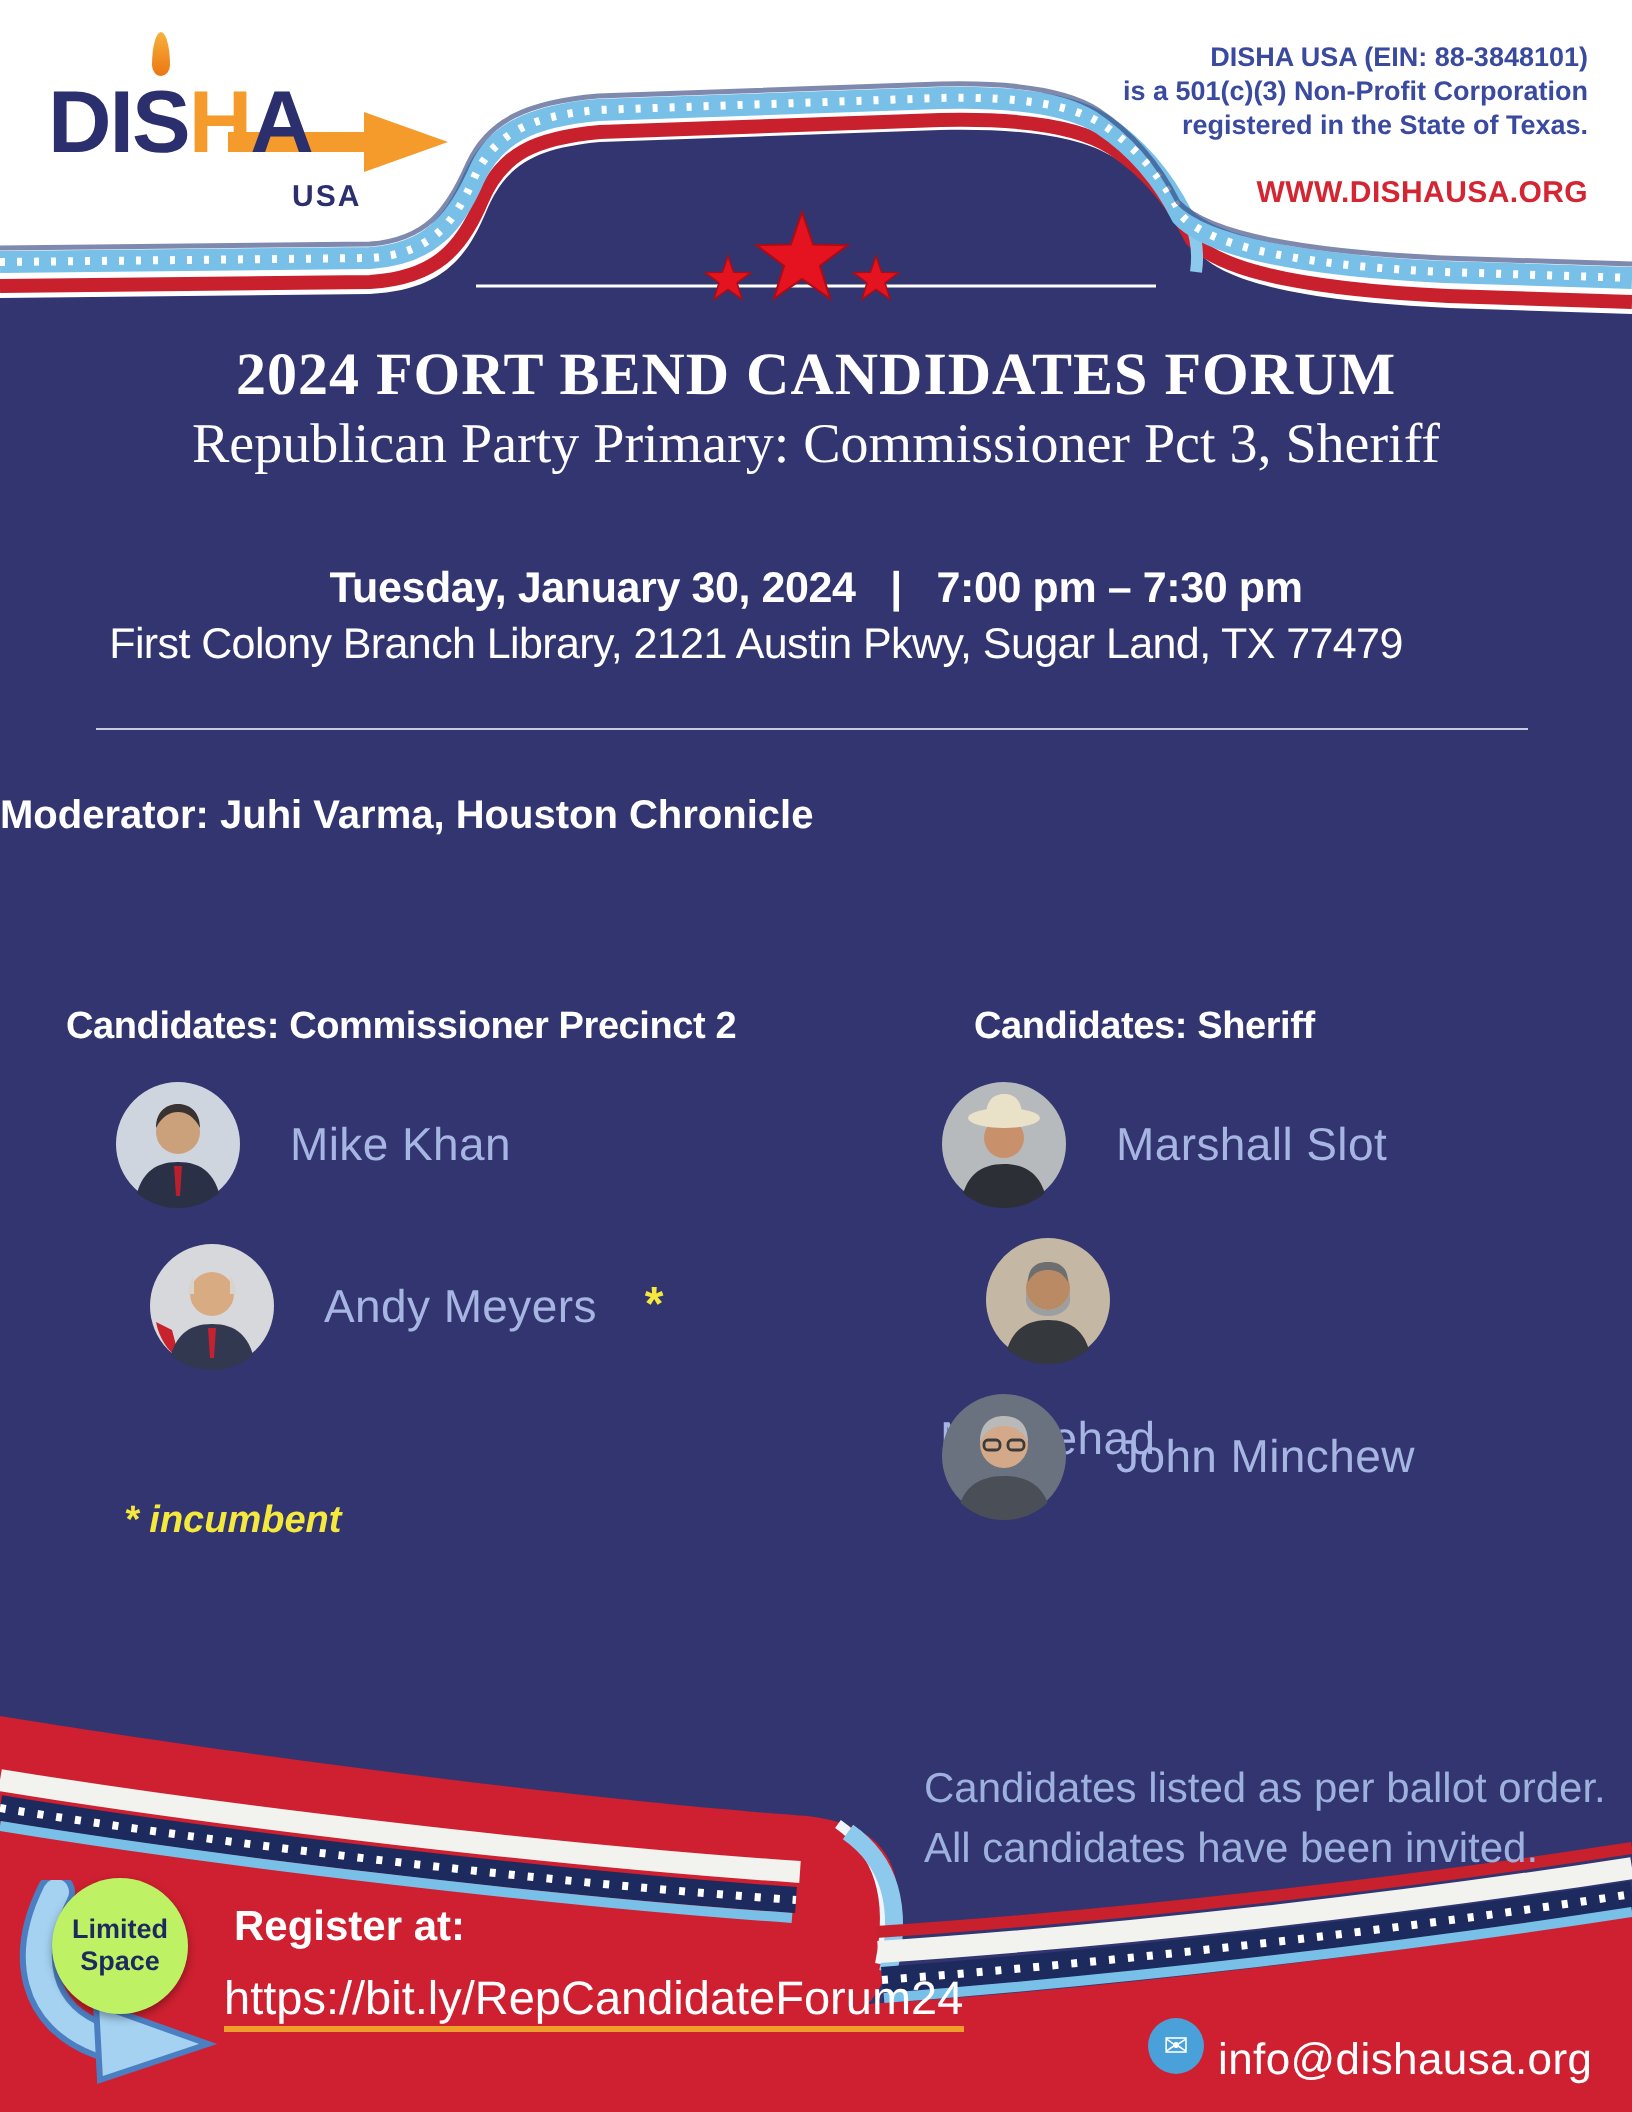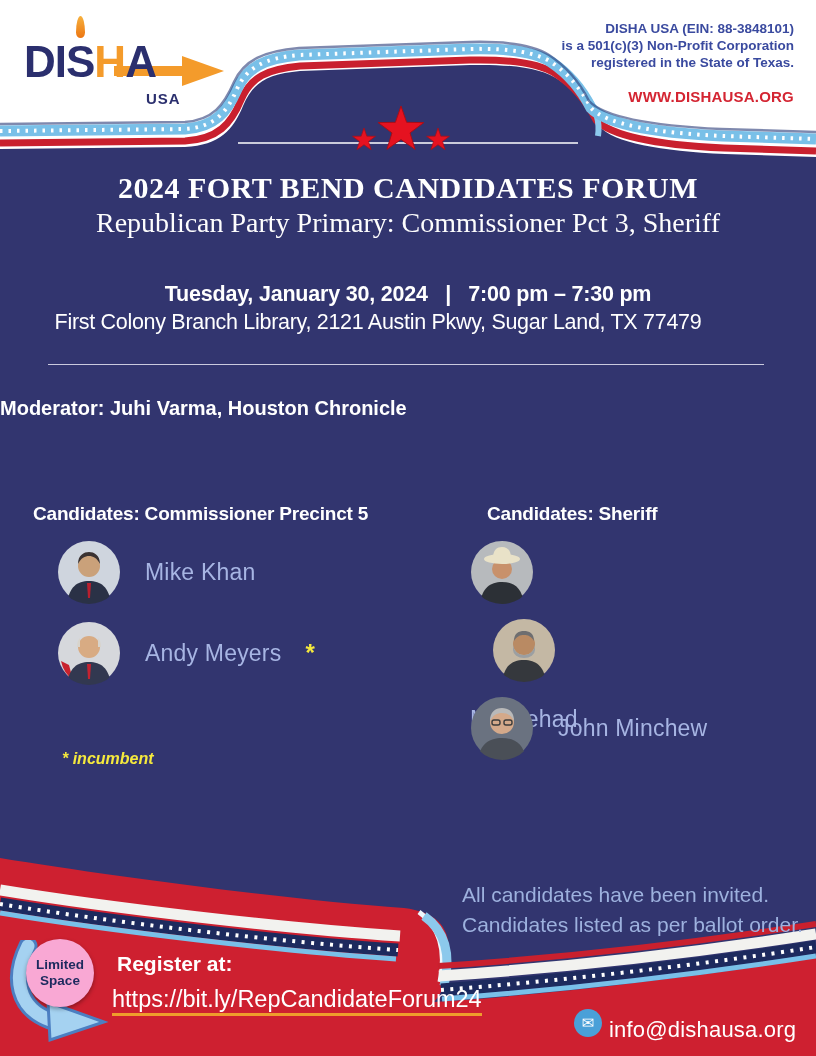--- a/index.html
+++ b/index.html
@@ -36,38 +36,38 @@
 
   
   .col-heading{color:#fff;font-weight:700;font-size:19px;letter-spacing:-.2px;}
   .h-comm{left:33px;top:503px;}
   .h-sheriff{left:487px;top:503px;}
   .cand-row{display:flex;align-items:center;gap:24px;}
   .avatar{width:64px;height:64px;border-radius:50%;display:block;}
   .name{color:#a7b5e3;font-size:23px;letter-spacing:.2px;}
   .star-mark{color:#f5e93d;font-weight:700;font-size:24px;}
   .r-khan{left:57px;top:540px;}
-  .r-meyers{left:57px;top:621px;gap:24px;}
+  .r-meyers{left:74px;top:621px;gap:24px;}
   .r-slot{left:470px;top:540px;}
   .r-nehad{left:470px;top:618px;flex-direction:column;}
   .r-minchew{left:470px;top:696px;}
-  .incumbent{left:62px;top:750px;color:#f5e93d;font-style:italic;font-weight:700;font-size:16px;}
+  .incumbent{left:62px;top:750px;color:#f5e93d;font-style:italic;font-weight:700;font-size:19px;}
 
   
   .av-khan .bg{fill:#cfd5de}.av-khan .suit{fill:#2a3146}.av-khan .skin{fill:#caa17a}.av-khan .hair{fill:#3a3232}.av-khan .tie{fill:#b91f2e}
   .av-meyers .bg{fill:#d6d8dc}.av-meyers .suit{fill:#323850}.av-meyers .skin{fill:#d8ab83}.av-meyers .hair{fill:#d8d4cc}.av-meyers .tie{fill:#c42230}
   .av-slot .bg{fill:#b7babd}.av-slot .suit{fill:#2c3036}.av-slot .skin{fill:#c8916b}.av-slot .hair{fill:#e9e2c8}
   .av-nehad .bg{fill:#c4b8a4}.av-nehad .suit{fill:#35383d}.av-nehad .skin{fill:#b98a63}.av-nehad .hair{fill:#9b9fa2}
   .av-minchew .bg{fill:#6a7280}.av-minchew .suit{fill:#4a4f57}.av-minchew .skin{fill:#d4a98a}.av-minchew .hair{fill:#b9b9b9}
 
   
   .bottom-svg{left:0;top:820px;}
   .ballot-note{left:462px;top:880px;color:#9db1de;font-size:21px;line-height:30px;}
   .ls-arrow{left:4px;top:940px;}
-  .ls-circle{left:26px;top:939px;width:68px;height:68px;border-radius:50%;background:#f9a8d4;
+  .ls-circle{left:26px;top:939px;width:68px;height:68px;border-radius:50%;background:#bef264;
              display:flex;flex-direction:column;align-items:center;justify-content:center;
              box-shadow:0 2px 4px rgba(0,0,0,.35);}
   .ls-circle span{color:#1d2a5e;font-weight:800;font-size:13.5px;line-height:16px;}
   .register-label{left:117px;top:952px;color:#fff;font-weight:700;font-size:21px;}
   .register-link{left:112px;top:986px;color:#fff;font-size:23.5px;text-decoration:none;
                  border-bottom:3px solid #ef9d2c;padding-bottom:0;display:inline-block;}
   .email-row{left:574px;top:1002px;display:flex;align-items:center;gap:7px;}
   .email-icon{width:28px;height:28px;border-radius:50%;background:#4aa0d8;color:#fff;
               display:flex;align-items:center;justify-content:center;font-size:15px;}
   .email-text{color:#fff;font-size:22px;letter-spacing:.2px;text-decoration:none;margin-top:15px;}
@@ -114,21 +114,21 @@
     <use href="#st" transform="translate(438,42) scale(0.5)" fill="#e51220" stroke="#a90d16" stroke-width="1.5"></use>
   </svg>
 
   <div class="abs title">2024 FORT BEND CANDIDATES FORUM</div>
   <div class="abs subtitle">Republican Party Primary: Commissioner Pct 3, Sheriff</div>
   <div class="abs datetime pre">Tuesday, January 30, 2024   |   7:00 pm – 7:30 pm</div>
   <div class="abs location">First Colony Branch Library, 2121 Austin Pkwy, Sugar Land, TX 77479</div>
   <div class="abs divider"></div>
   <div class="abs moderator">Moderator: Juhi Varma, Houston Chronicle</div>
 
-  <div class="abs col-heading h-comm">Candidates: Commissioner Precinct 5</div>
+  <div class="abs col-heading h-comm">Candidates: Commissioner Precinct 2</div>
   <div class="abs col-heading h-sheriff">Candidates: Sheriff</div>
 
   <div class="abs cand-row r-khan">
     <svg class="avatar av-khan" viewBox="0 0 64 64">
       <circle class="bg" cx="32" cy="32" r="31"></circle>
       <path class="suit" d="M10,64 C12,47 20,41 32,41 C44,41 52,47 54,64 Z"></path>
       <polygon class="tie" points="30,43 34,43 33,58 31,58"></polygon>
       <circle class="skin" cx="32" cy="26" r="11"></circle>
       <path class="hair" d="M21,24 C21,15 27,12 32,12 C37,12 43,15 43,24 C40,18 36,16 32,16 C28,16 24,18 21,24 Z"></path>
     </svg>
@@ -149,20 +149,21 @@
   </div>
 
   <div class="abs cand-row r-slot">
     <svg class="avatar av-slot" viewBox="0 0 64 64">
       <circle class="bg" cx="32" cy="32" r="31"></circle>
       <path class="suit" d="M10,64 C12,48 20,42 32,42 C44,42 52,48 54,64 Z"></path>
       <circle class="skin" cx="32" cy="29" r="10"></circle>
       <ellipse class="hair" cx="32" cy="19" rx="18" ry="5"></ellipse>
       <path class="hair" d="M23,18 C23,10 27,7 32,7 C37,7 41,10 41,18 Z"></path>
     </svg>
+    <span class="name">Marshall Slot</span>
   </div>
 
   <div class="abs cand-row r-nehad">
     <svg class="avatar av-nehad" viewBox="0 0 64 64">
       <circle class="bg" cx="32" cy="32" r="31"></circle>
       <path class="suit" d="M10,64 C12,48 20,42 32,42 C44,42 52,48 54,64 Z"></path>
       <circle class="skin" cx="32" cy="26" r="11"></circle>
       <path class="hair" d="M21,26 A11,11 0 0 0 43,26 L43,32 A11,8 0 0 1 21,32 Z"></path>
       <path d="M22,23 C22,15 27,13 32,13 C37,13 42,15 42,23 C39,18 36,17 32,17 C28,17 25,18 22,23 Z" fill="#6e6e70"></path>
     </svg>
@@ -192,22 +193,22 @@
     <path d="M0,84 C110,102 280,122 398,130" fill="none" stroke="#ffffff" stroke-width="4" stroke-dasharray="3 6.5"></path>
     <path d="M0,93 C110,111 280,131 396,139" fill="none" stroke="#79c0e8" stroke-width="5"></path>
     <path d="M438,146 C560,138 700,122 816,104" fill="none" stroke="#c9202e" stroke-width="6"></path>
     <path d="M439,156 C560,148 700,132 816,114" fill="none" stroke="#f2f2ef" stroke-width="11"></path>
     <path d="M441,170 C560,161 700,145 816,127" fill="none" stroke="#1d2a5e" stroke-width="13"></path>
     <path d="M441,170 C560,161 700,145 816,127" fill="none" stroke="#ffffff" stroke-width="4" stroke-dasharray="3 6.5"></path>
     <path d="M442,179 C560,170 700,154 816,136" fill="none" stroke="#79c0e8" stroke-width="5"></path>
   </svg>
 
   <div class="abs ballot-note">
+    <div>Candidates listed as per ballot order.</div>
     <div>All candidates have been invited.</div>
-    <div>Candidates listed as per ballot order.</div>
   </div>
 
   <svg class="abs ls-arrow" width="115" height="105" viewBox="0 0 115 105">
     <path d="M24,6 C8,38 14,68 46,80" fill="none" stroke="#4c7fc2" stroke-width="19" stroke-linecap="round"></path>
     <path d="M24,6 C8,38 14,68 46,80" fill="none" stroke="#a5d2f1" stroke-width="13" stroke-linecap="round"></path>
     <polygon points="44,62 100,82 46,100" fill="#a5d2f1" stroke="#4c7fc2" stroke-width="3"></polygon>
   </svg>
   <div class="abs ls-circle">
     <span>Limited</span>
     <span>Space</span>

